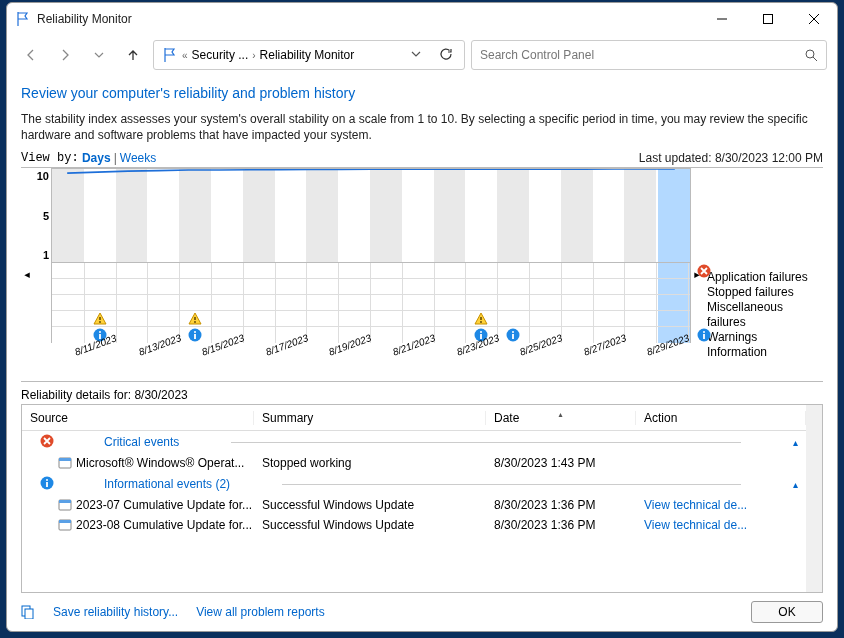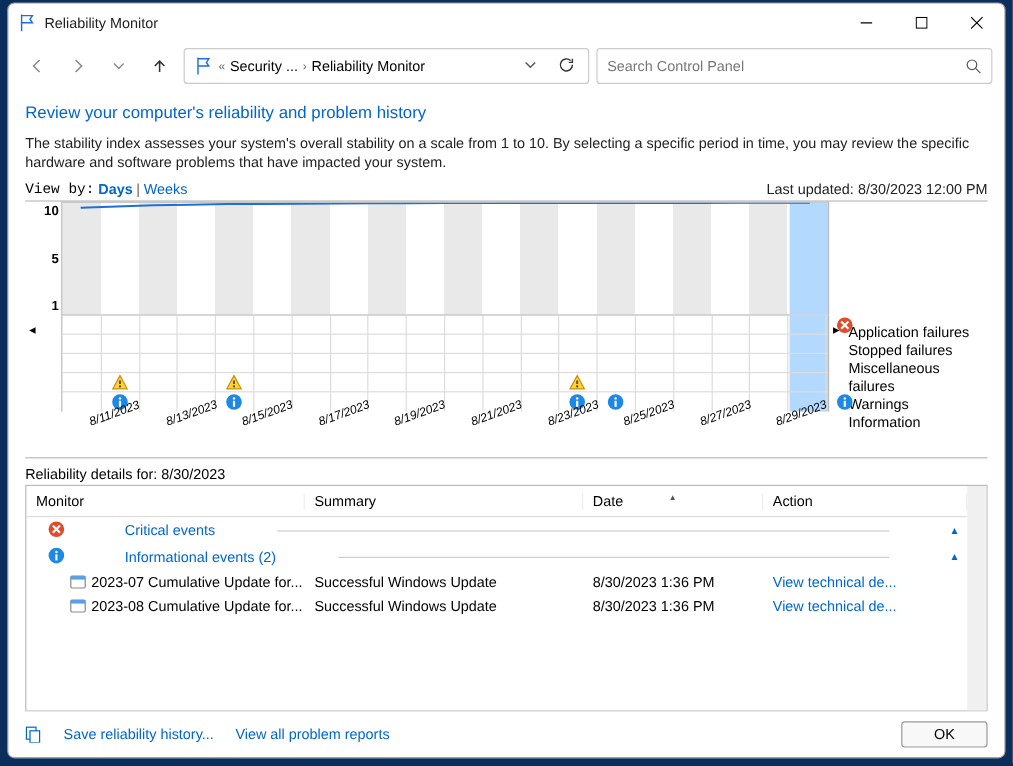--- a/index.html
+++ b/index.html
@@ -12,21 +12,21 @@
 .win-btn { width: 46px; height: 32px; display: flex; align-items: center; justify-content: center; color: #333; }
 .win-btn svg { width: 10px; height: 10px; }
 .toolbar { height: 40px; display: flex; align-items: center; padding: 0 10px; gap: 6px; }
 .nav-btn { width: 28px; height: 28px; display: flex; align-items: center; justify-content: center; color: #888; }
 .nav-btn.active { color: #333; }
 .breadcrumb { flex: 1; height: 30px; border: 1px solid #ccc; border-radius: 3px; display: flex; align-items: center; padding: 0 4px 0 8px; gap: 4px; font-size: 12px; }
 .breadcrumb .flag { width: 16px; height: 16px; }
 .bc-sep { color: #666; font-size: 10px; }
 .bc-drop { margin-left: auto; width: 24px; text-align: center; color: #555; }
 .bc-refresh { width: 28px; text-align: center; color: #333; }
-.search { width: 330px; height: 30px; border: 1px solid #ccc; border-radius: 3px; display: flex; align-items: center; padding: 0 8px; font-size: 12px; color: #777; }
+.search { width: 356px; height: 30px; border: 1px solid #ccc; border-radius: 3px; display: flex; align-items: center; padding: 0 8px; font-size: 12px; color: #777; }
 .search span { flex: 1; }
 .content { flex: 1; padding: 10px 14px 0 14px; display: flex; flex-direction: column; overflow: hidden; }
 h1 { font-size: 14px; font-weight: normal; color: #0066cc; margin-bottom: 10px; }
 .desc { font-size: 12px; color: #222; line-height: 1.35; margin-bottom: 8px; }
 .viewrow { display: flex; font-size: 12px; margin-bottom: 2px; }
 .viewrow .vb { color: #000000; font-family: Liberation Mono, monospace; }
 .viewrow .link { color: #0066cc; }
 .viewrow .sep { color: #666; margin: 0 3px; }
 .viewrow .updated { margin-left: auto; color: #222; }
 .chartwrap { border-top: 1px solid #bbb; border-bottom: 1px solid #bbb; display: flex; font-size: 11px; }
@@ -303,35 +303,49 @@
         <div>Miscellaneous failures</div>
         <div>Warnings</div>
         <div>Information</div>
       </div>
     </div>
 
     <div class="detailstitle">Reliability details for: 8/30/2023</div>
     <div class="detailswrap">
       <div class="detailstable">
         <div class="dthead">
-          <div class="col-src">Monitor</div>
+          <div class="col-src">Source</div>
           <div class="col-sum">Summary</div>
           <div class="col-date"><span class="sortarr">▴</span><span>Date</span></div>
           <div class="col-act">Action</div>
         </div>
         <div class="dtbody" id="dtbody">
             <div class="dtgroup">
               <span class="gicon"><svg class="ico-err" viewBox="0 0 14 14">
                   <circle cx="7" cy="7" r="6.5" fill="#e04b2a"></circle>
                   <path d="M4 4l6 6M10 4l-6 6" stroke="#fff" stroke-width="1.8"></path>
                 </svg></span>
               <span>Critical events</span>
               <span class="gline"></span>
               <span class="gtoggle">▴</span>
             </div>
+            <div class="dtrow">
+              <div class="col-src">
+                <span class="appicon">
+                  <svg width="14" height="14" viewBox="0 0 14 14">
+                    <rect x="1" y="2" width="12" height="10" rx="1" fill="#fff" stroke="#888"></rect>
+                    <rect x="1" y="2" width="12" height="3" fill="#5aa0e6"></rect>
+                  </svg>
+                </span>
+                <span>Microsoft® Windows® Operat...</span>
+              </div>
+              <div class="col-sum">Stopped working</div>
+              <div class="col-date">8/30/2023 1:43 PM</div>
+              <div class="col-act"><span></span></div>
+            </div>
             <div class="dtgroup">
               <span class="gicon"><svg class="ico-info" viewBox="0 0 14 14">
                   <circle cx="7" cy="7" r="6.5" fill="#1e88e5"></circle>
                   <circle cx="7" cy="4" r="1" fill="#fff"></circle>
                   <rect x="6.1" y="6" width="1.8" height="5" fill="#fff"></rect>
                 </svg></span>
               <span>Informational events (2)</span>
               <span class="gline"></span>
               <span class="gtoggle">▴</span>
             </div>

